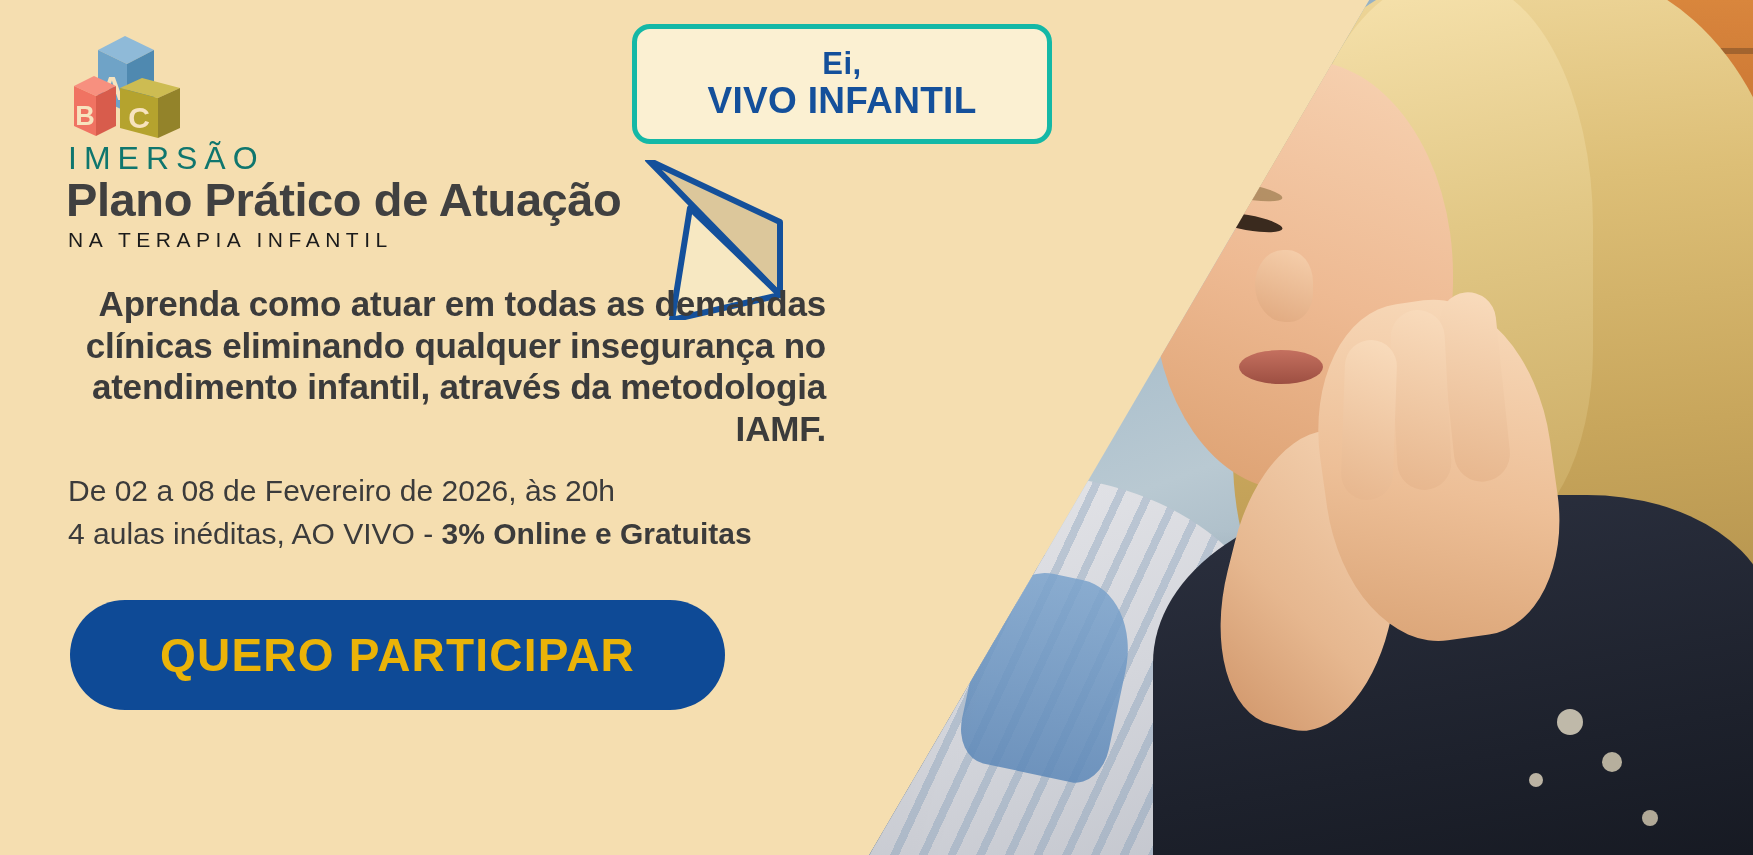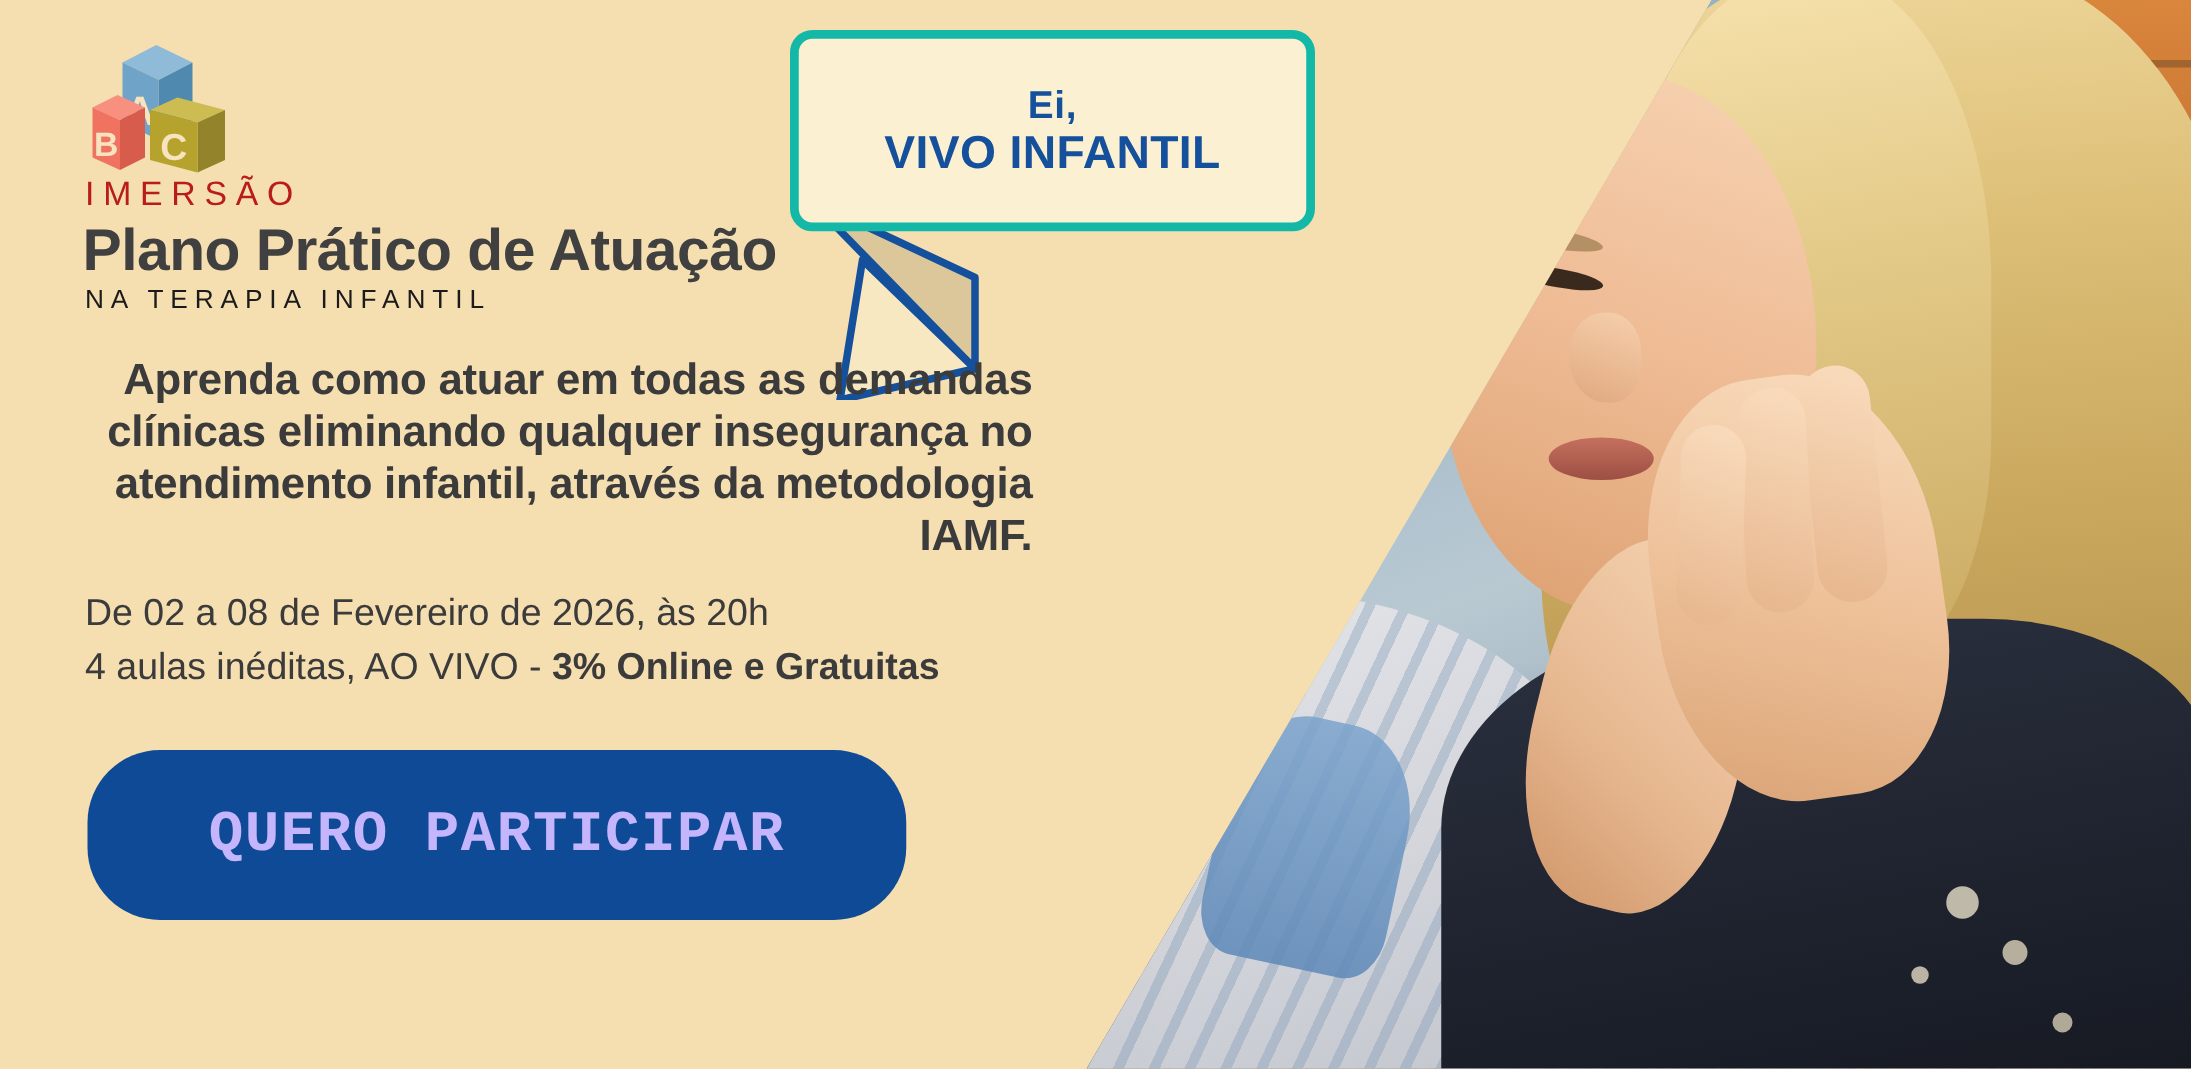--- a/index.html
+++ b/index.html
@@ -171,22 +171,22 @@
     border-radius:50%;background:#e8dfc9;opacity:.8;
     box-shadow:42px 40px 0 -3px #ddd3ba, -34px 58px 0 -6px #e3d9c2, 80px 96px 0 -5px #d8cdb4;
   }
   .photo-shade{
     position:absolute;inset:0;
     background:linear-gradient(105deg,rgba(0,0,0,.10) 0%,rgba(0,0,0,0) 35%);
   }
 
   
   .bubble{
-    position:absolute;left:632px;top:24px;width:420px;height:161px;
-    background:#FBF0D2;border:7px solid #14b8a6;border-radius:18px;
+    position:absolute;left:632px;top:24px;width:420px;height:120px;
+    background:#FBF0D2;border:5px solid #14b8a6;border-radius:18px;
     box-sizing:border-box;
     display:flex;flex-direction:column;align-items:center;justify-content:center;
     z-index:6;
   }
   .bubble-l1{
     font-size:31px;font-weight:bold;color:#14509B;letter-spacing:.5px;
     line-height:1.08;
   }
   .bubble-l2{
     font-size:37px;font-weight:bold;color:#14509B;letter-spacing:.3px;
@@ -196,21 +196,21 @@
     position:absolute;left:630px;top:160px;width:420px;height:160px;z-index:5;
   }
 
   
   .content{position:absolute;left:0;top:0;width:950px;height:855px;z-index:8;}
 
   .logo{position:absolute;left:68px;top:28px;width:118px;height:112px;}
 
   .kicker{
     position:absolute;left:68px;top:140px;
-    font-size:27px;font-weight:500;color:#b91c1c;letter-spacing:7px;
+    font-size:32px;font-weight:500;color:#0f766e;letter-spacing:7px;
   }
   .headline{
     position:absolute;left:66px;top:172px;
     font-size:47px;font-weight:bold;color:#404040;letter-spacing:-.4px;
   }
   .subkicker{
     position:absolute;left:68px;top:228px;
     font-size:21px;font-weight:500;color:#1b1b1b;letter-spacing:5.5px;
   }
   .lead{
@@ -219,25 +219,25 @@
     line-height:1.19;letter-spacing:-.2px;
     font-stretch:condensed;
     text-align:right;
   }
   .meta{
     position:absolute;left:68px;top:470px;width:860px;
     font-size:30px;color:#3B3B3B;line-height:1.42;font-weight:400;
   }
   .meta b{font-weight:bold;}
   .cta{
-    position:absolute;left:70px;top:600px;width:655px;height:136px;
+    position:absolute;left:70px;top:600px;width:655px;height:110px;
     background:#0E4A96;border:none;border-radius:58px;
-    color:#c4b5fd;font-size:46px;font-weight:bold;letter-spacing:1.2px;
+    color:#eab308;font-size:46px;font-weight:bold;letter-spacing:1.2px;
     display:flex;align-items:center;justify-content:center;
-    cursor:pointer;font-family:Liberation Mono, monospace;
+    cursor:pointer;font-family:Liberation Sans, sans-serif;
   }
 </style>
 </head>
 <body>
 
 <div id="banner">
 
   <div class="photo-wrap">
     <div class="photo">
       <div class="mat"></div>

